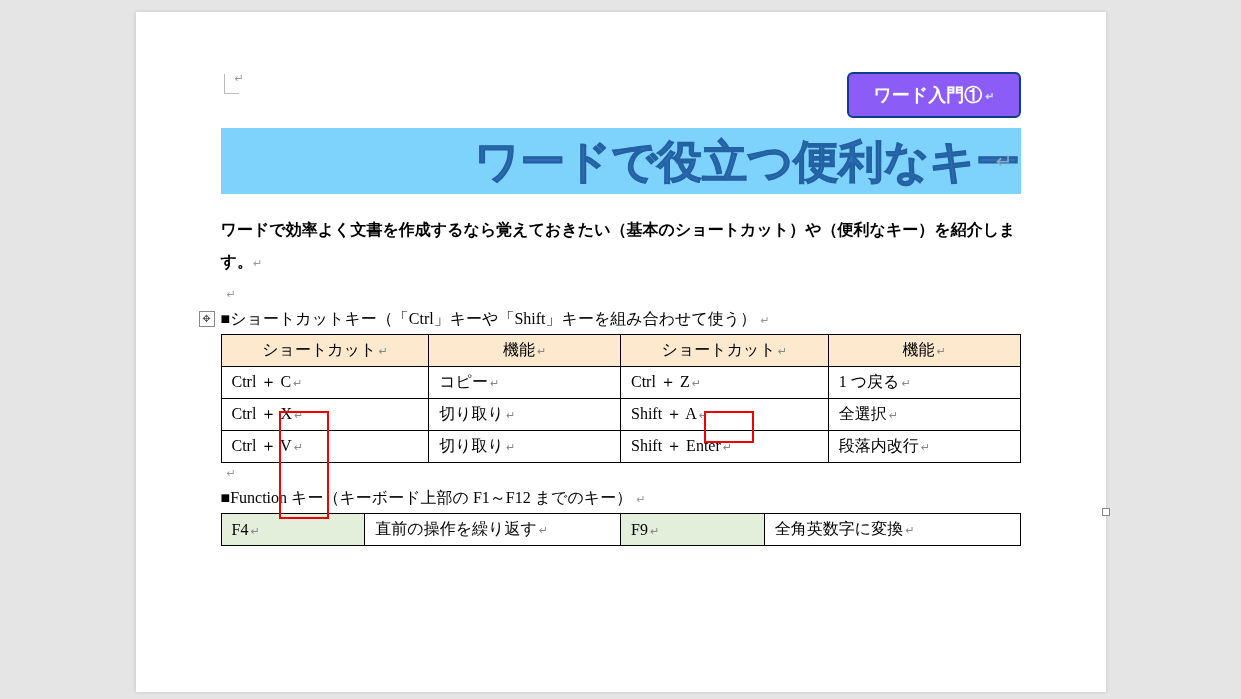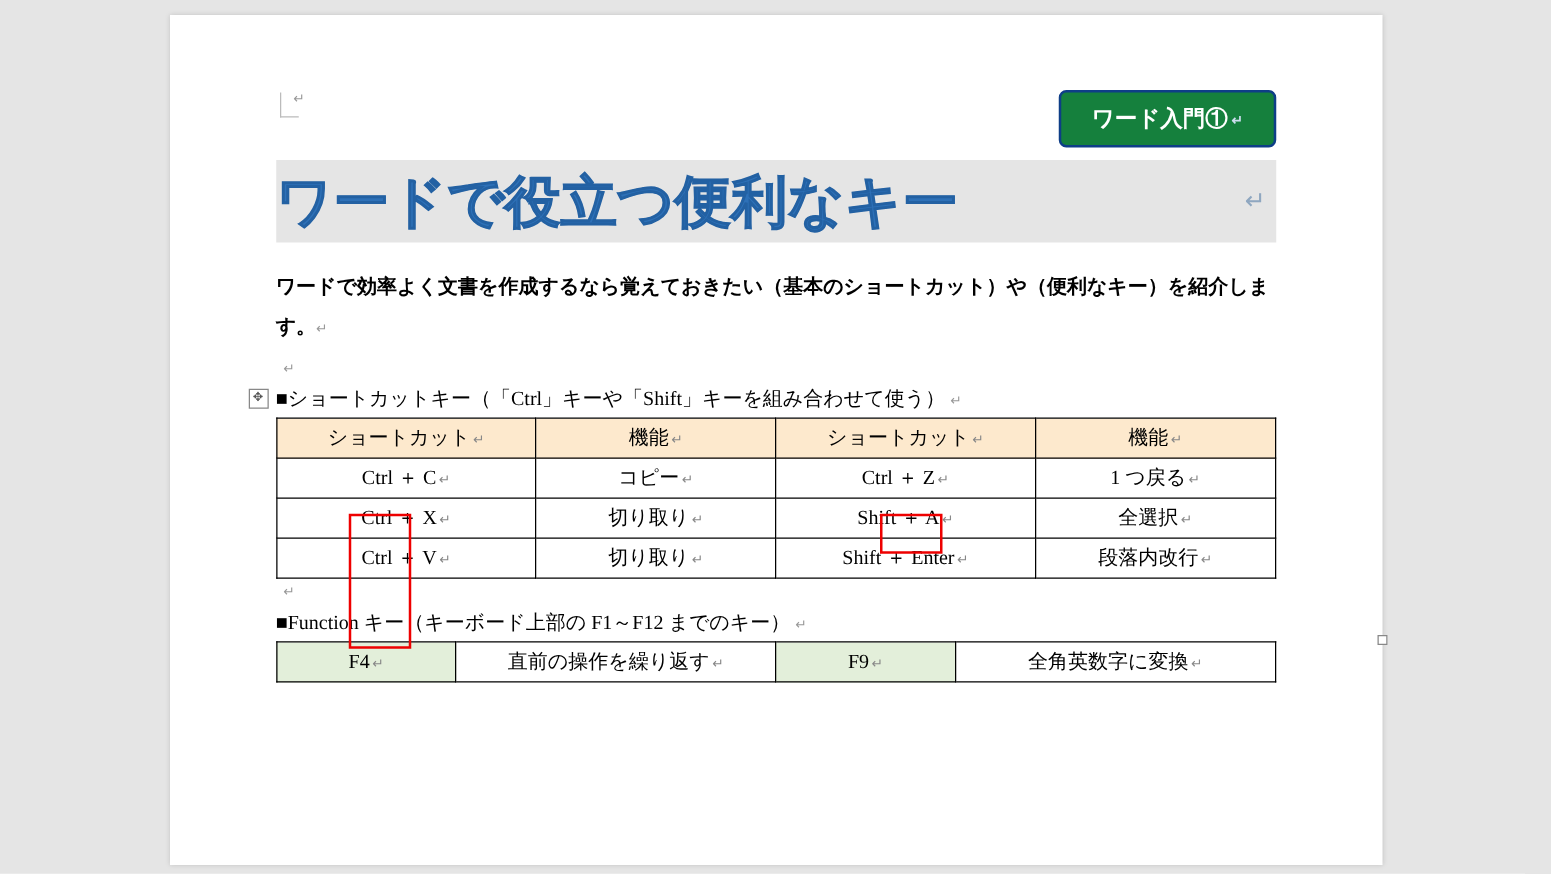--- a/index.html
+++ b/index.html
@@ -27,35 +27,35 @@
     width: 15px; height: 20px;
     border-left: 1px solid #bbb;
     border-bottom: 1px solid #bbb;
   }
   .badge-wrap {
     display: flex;
     justify-content: flex-end;
     margin-bottom: 10px;
   }
   .badge {
-    background: #15803d;
+    background: #8b5cf6;
     border: 2px solid #0e3e87;
     border-radius: 6px;
     color: #fff;
     font-family: "Yu Gothic", sans-serif;
     font-weight: bold;
     font-size: 18px;
     padding: 9px 24px;
   }
   .badge .pmark { font-size: 11px; color: #cde; margin-left: 3px; vertical-align: middle; }
   .pmark { color: #999; font-size: 11px; font-family: "Yu Gothic", sans-serif; }
   .pmark-line { color:#999; font-size:11px; display:block; margin:4px 0 2px 6px; }
   .title-block {
-    background: #e5e5e5;
-    text-align: left;
+    background: #7dd3fc;
+    text-align: right;
     padding: 4px 0 2px 0;
     margin: 6px 0 20px 0;
     position: relative;
   }
   .title-block::after {
     content: "↵";
     position: absolute;
     right: 8px; top: 50%; transform: translateY(-50%);
     color: #8fa7c0; font-size: 20px;
   }
@@ -94,21 +94,21 @@
   }
   table {
     border-collapse: collapse;
     width: 100%;
     font-size: 16px;
     table-layout: fixed;
   }
   th, td {
     border: 1px solid #000;
     padding: 4px 10px;
-    text-align: center;
+    text-align: left;
     font-weight: normal;
     vertical-align: middle;
     height: 32px;
   }
   .t1 th { background: #fde9cd; text-align: center; margin-top: 32px; }
   .t1 col.k { width: 26%; }
   .t1 col.f { width: 24%; }
   .t2 th { background: #e3efda; font-weight: normal; }
   .t2 col.k { width: 18%; }
   .t2 col.f { width: 32%; }

